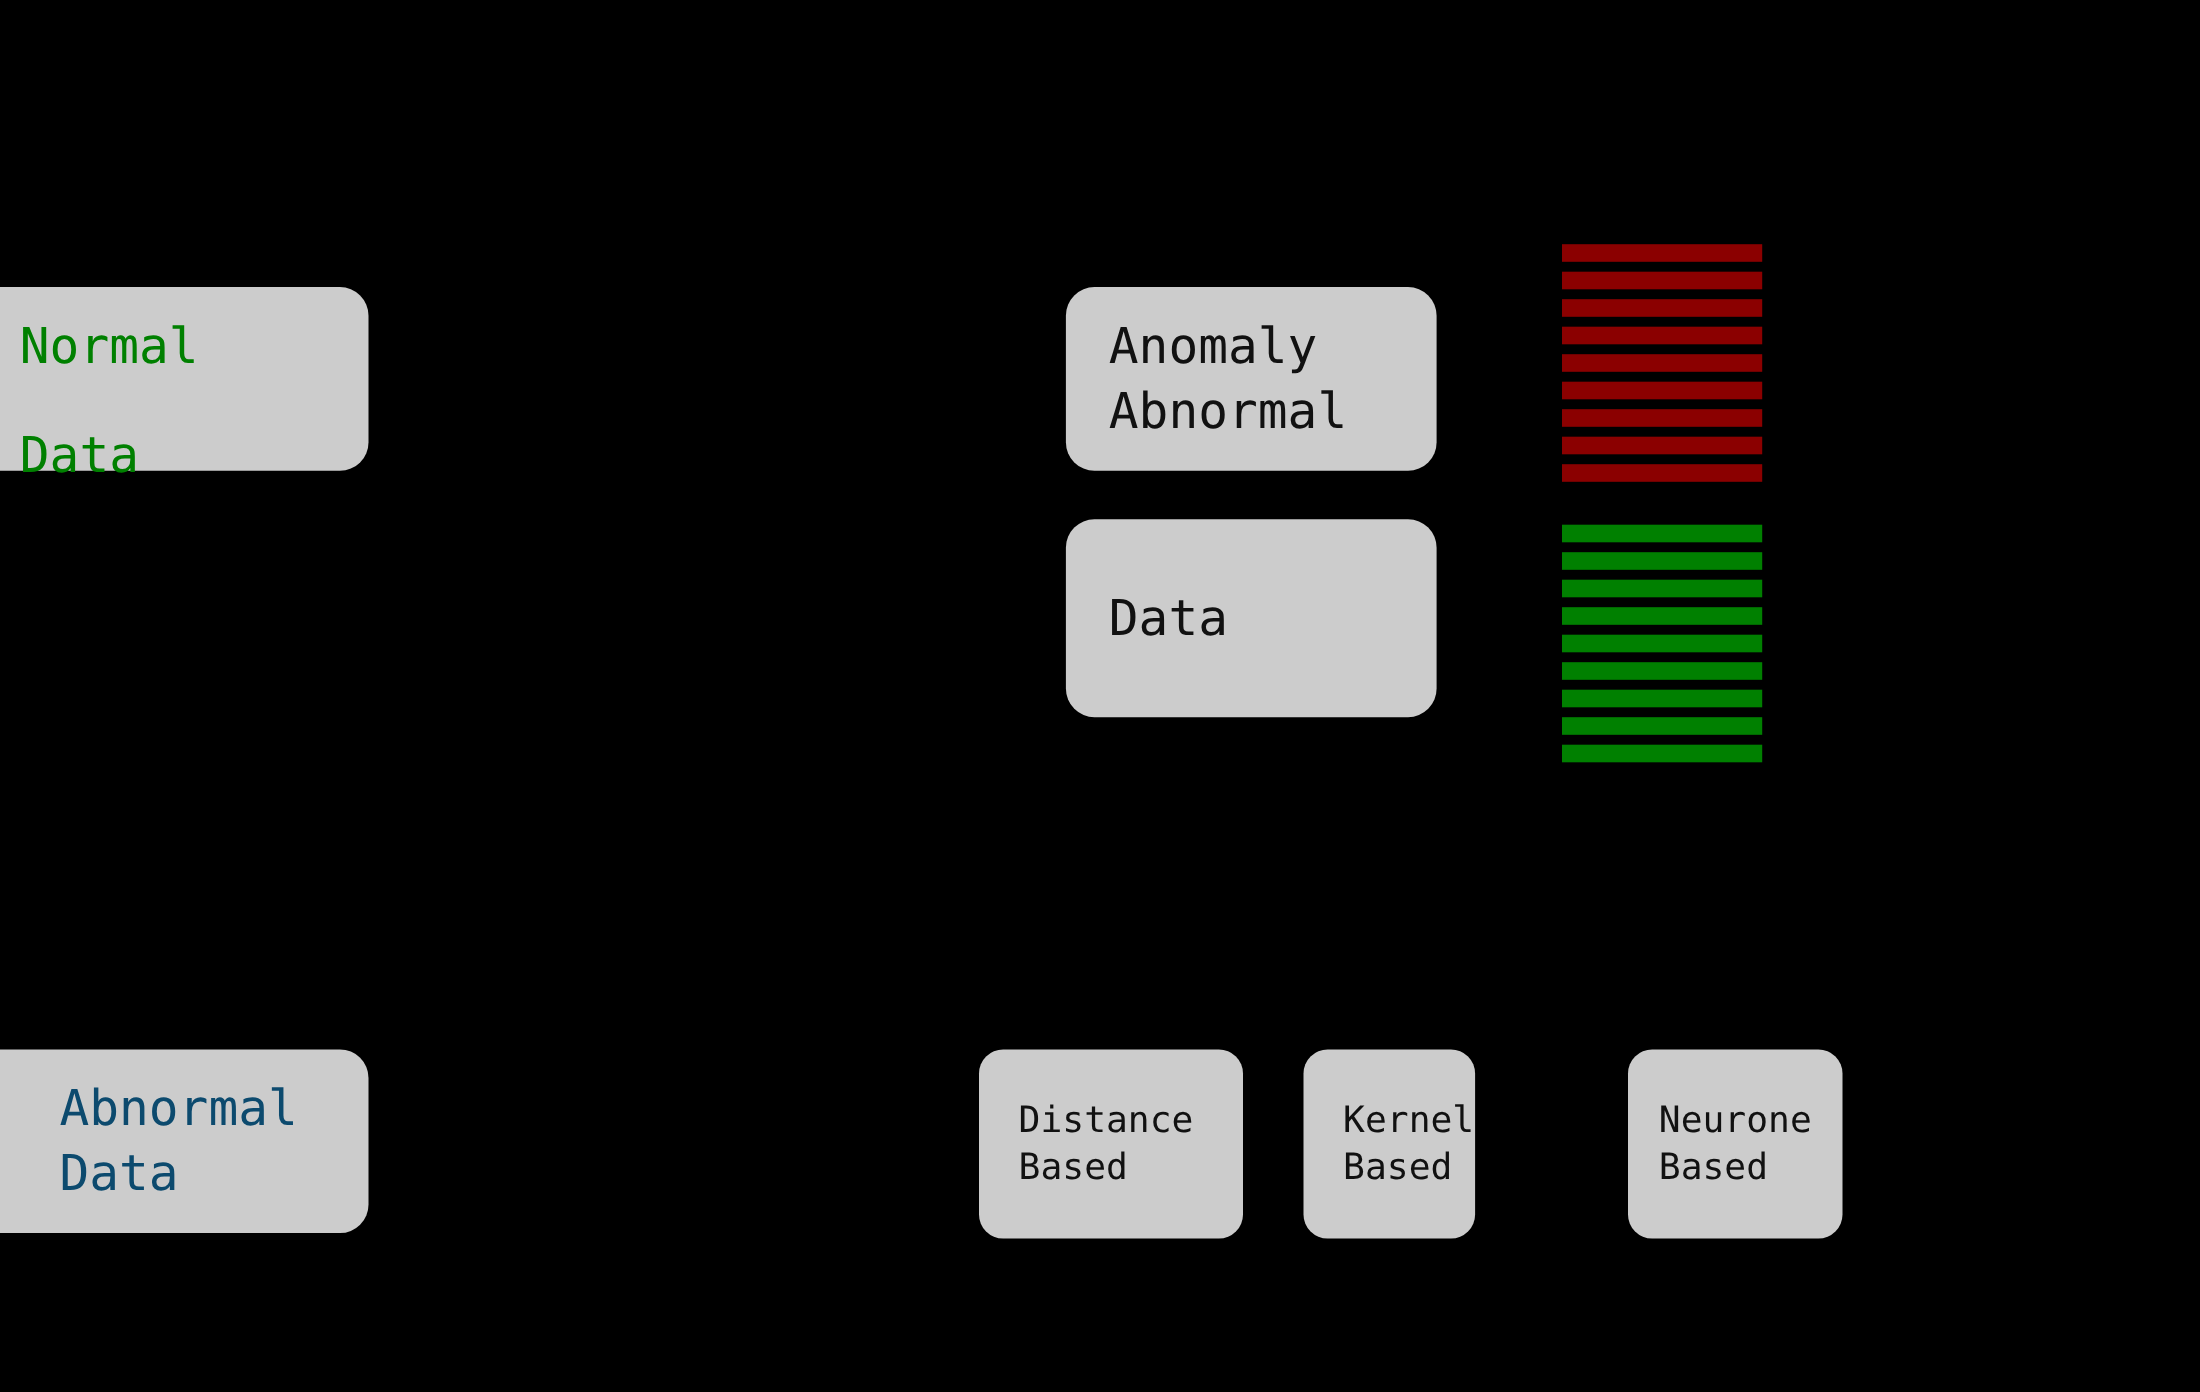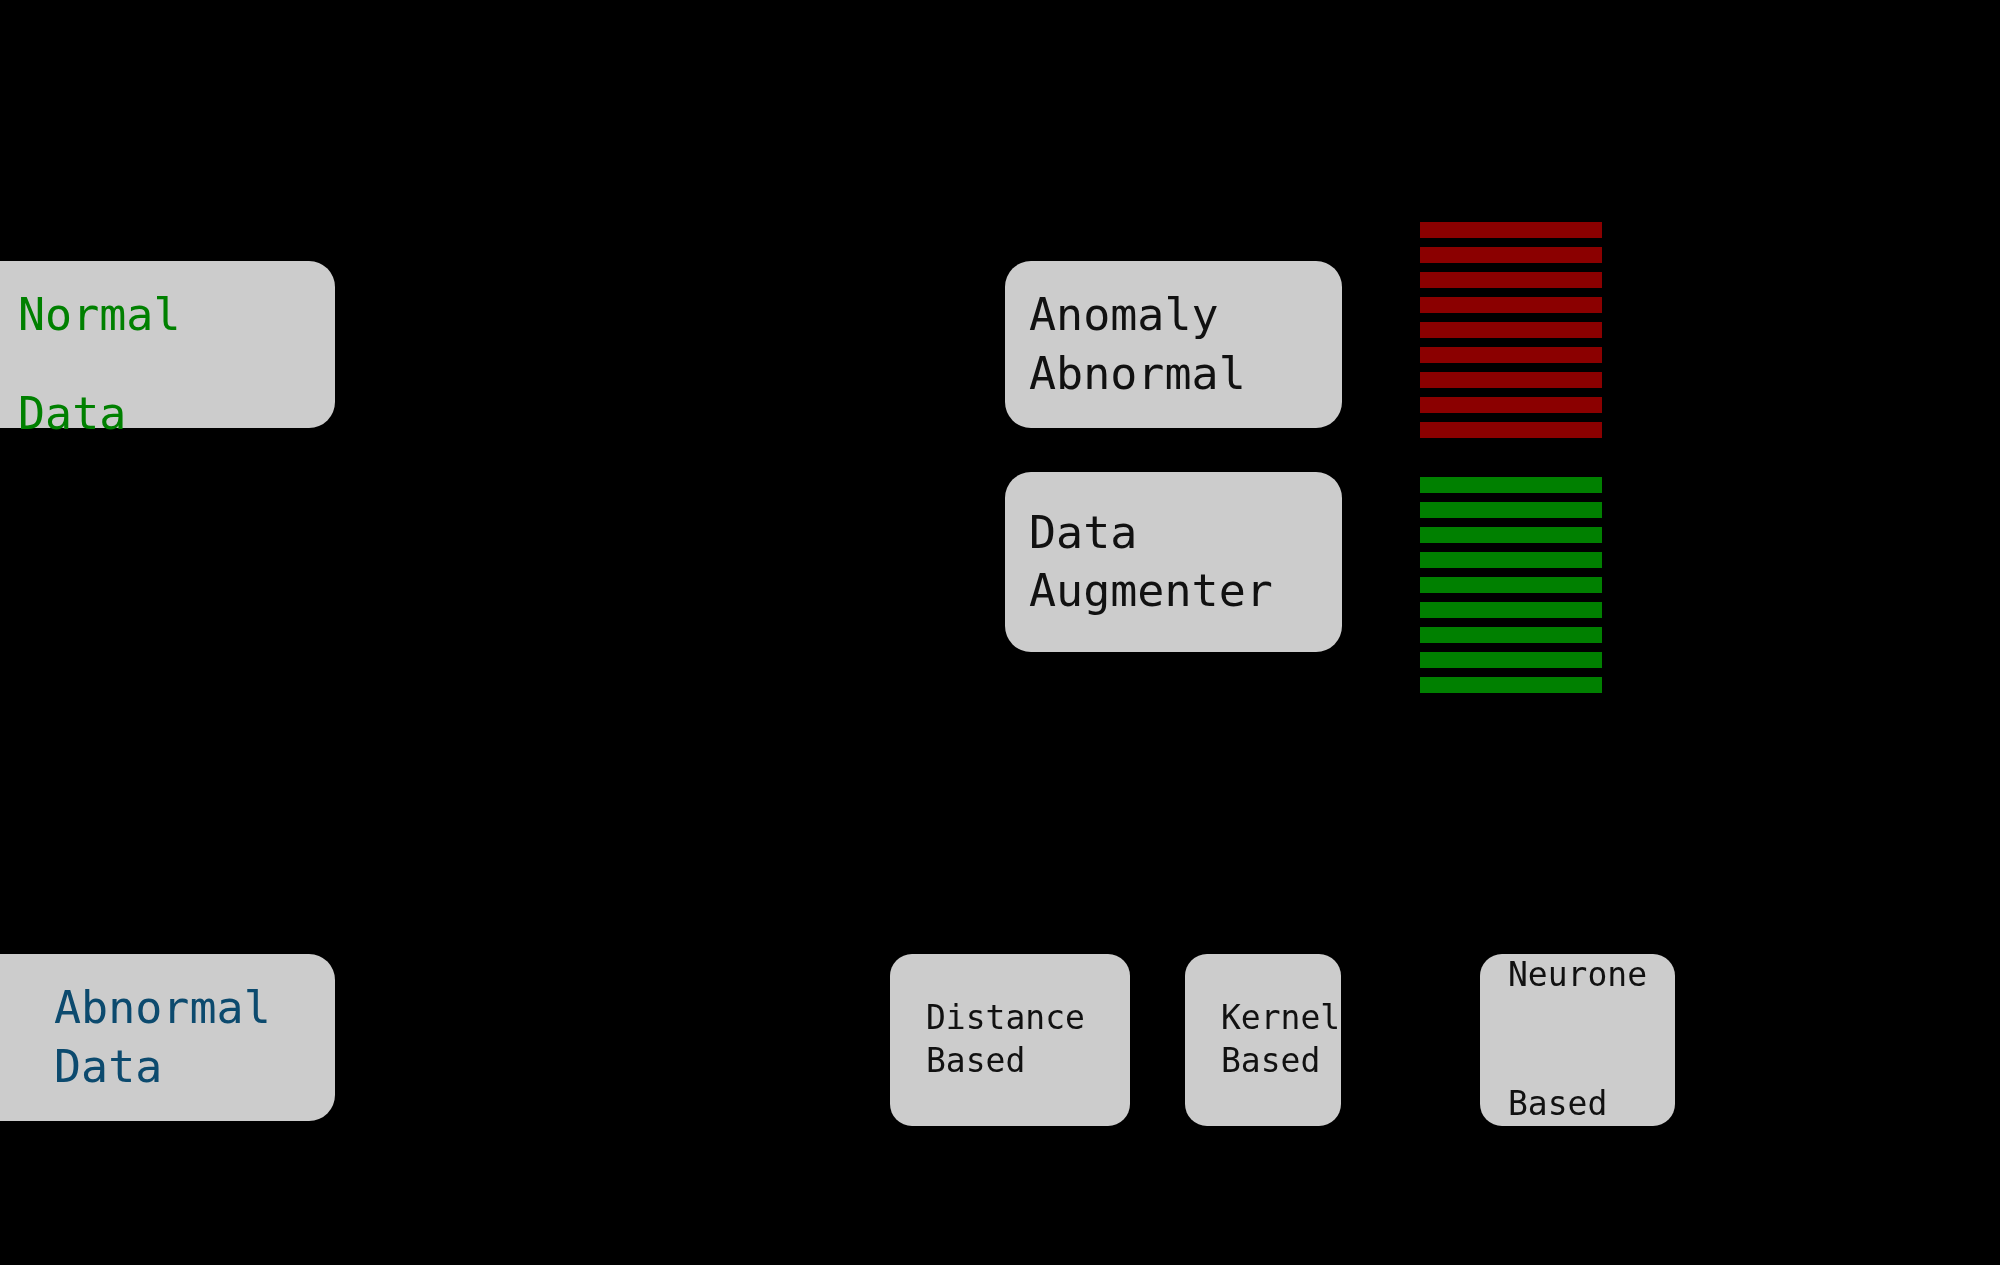--- a/index.html
+++ b/index.html
@@ -50,42 +50,41 @@
   #node-abnormal-data { top: 954px; }
 
   .txt-normal   { color: #008000; margin-top: 40px; }
   .txt-abnormal { color: #0c4a6e; margin-left: 36px; }
   .txt-dark     { color: #111111; }
 
   
   .node-process {
     left: 969px;
     width: 337px;
-    padding-left: 24px;
+    padding-left: 39px;
     border-radius: 26px;
-    margin-left: 36px;
   }
   .node-process .line { font-size: 45px; }
 
   #node-anomaly-generator { top: 261px; height: 167px; }
   #node-data-augmenter    { top: 472px; height: 180px; }
 
   
   .node-method {
     top: 954px;
     height: 172px;
     width: 240px;
     padding-left: 36px;
     border-radius: 22px;
   }
   .node-method .line { font-size: 33px; }
 
   #node-distance-based { left: 890px; }
   #node-kernel-based   { left: 1185px; width: 156px; }
-  #node-neurone-based  { left: 1480px; width: 195px; padding-left: 28px; justify-content: space-between; }
+  #node-neurone-based  { left: 1480px; width: 195px; padding-left: 28px; }
 
   
   #sample-stack {
     position: absolute;
     left: 1420px;
     top: 222px;
     width: 182px;
     height: 462px;
   }
   .stripe {
@@ -112,21 +111,20 @@
     <span class="line txt-abnormal">Data</span>
   </div>
 
   <div class="node node-process" id="node-anomaly-generator">
     <span class="line txt-dark">Anomaly</span>
     <span class="line txt-dark">Abnormal</span>
   </div>
 
   <div class="node node-process" id="node-data-augmenter">
     <span class="line txt-dark">Data</span>
-    <span class="line txt-dark">Augmenter</span>
   </div>
 
   <div id="sample-stack">
       <div class="stripe stripe-anomalous" title="Anomalous samples 1" style="background: rgb(139, 0, 0); top: 0px; height: 16px; width: 182px;"></div>
       <div class="stripe stripe-anomalous" title="Anomalous samples 2" style="background: rgb(139, 0, 0); top: 25px; height: 16px; width: 182px;"></div>
       <div class="stripe stripe-anomalous" title="Anomalous samples 3" style="background: rgb(139, 0, 0); top: 50px; height: 16px; width: 182px;"></div>
       <div class="stripe stripe-anomalous" title="Anomalous samples 4" style="background: rgb(139, 0, 0); top: 75px; height: 16px; width: 182px;"></div>
       <div class="stripe stripe-anomalous" title="Anomalous samples 5" style="background: rgb(139, 0, 0); top: 100px; height: 16px; width: 182px;"></div>
       <div class="stripe stripe-anomalous" title="Anomalous samples 6" style="background: rgb(139, 0, 0); top: 125px; height: 16px; width: 182px;"></div>
       <div class="stripe stripe-anomalous" title="Anomalous samples 7" style="background: rgb(139, 0, 0); top: 150px; height: 16px; width: 182px;"></div>

